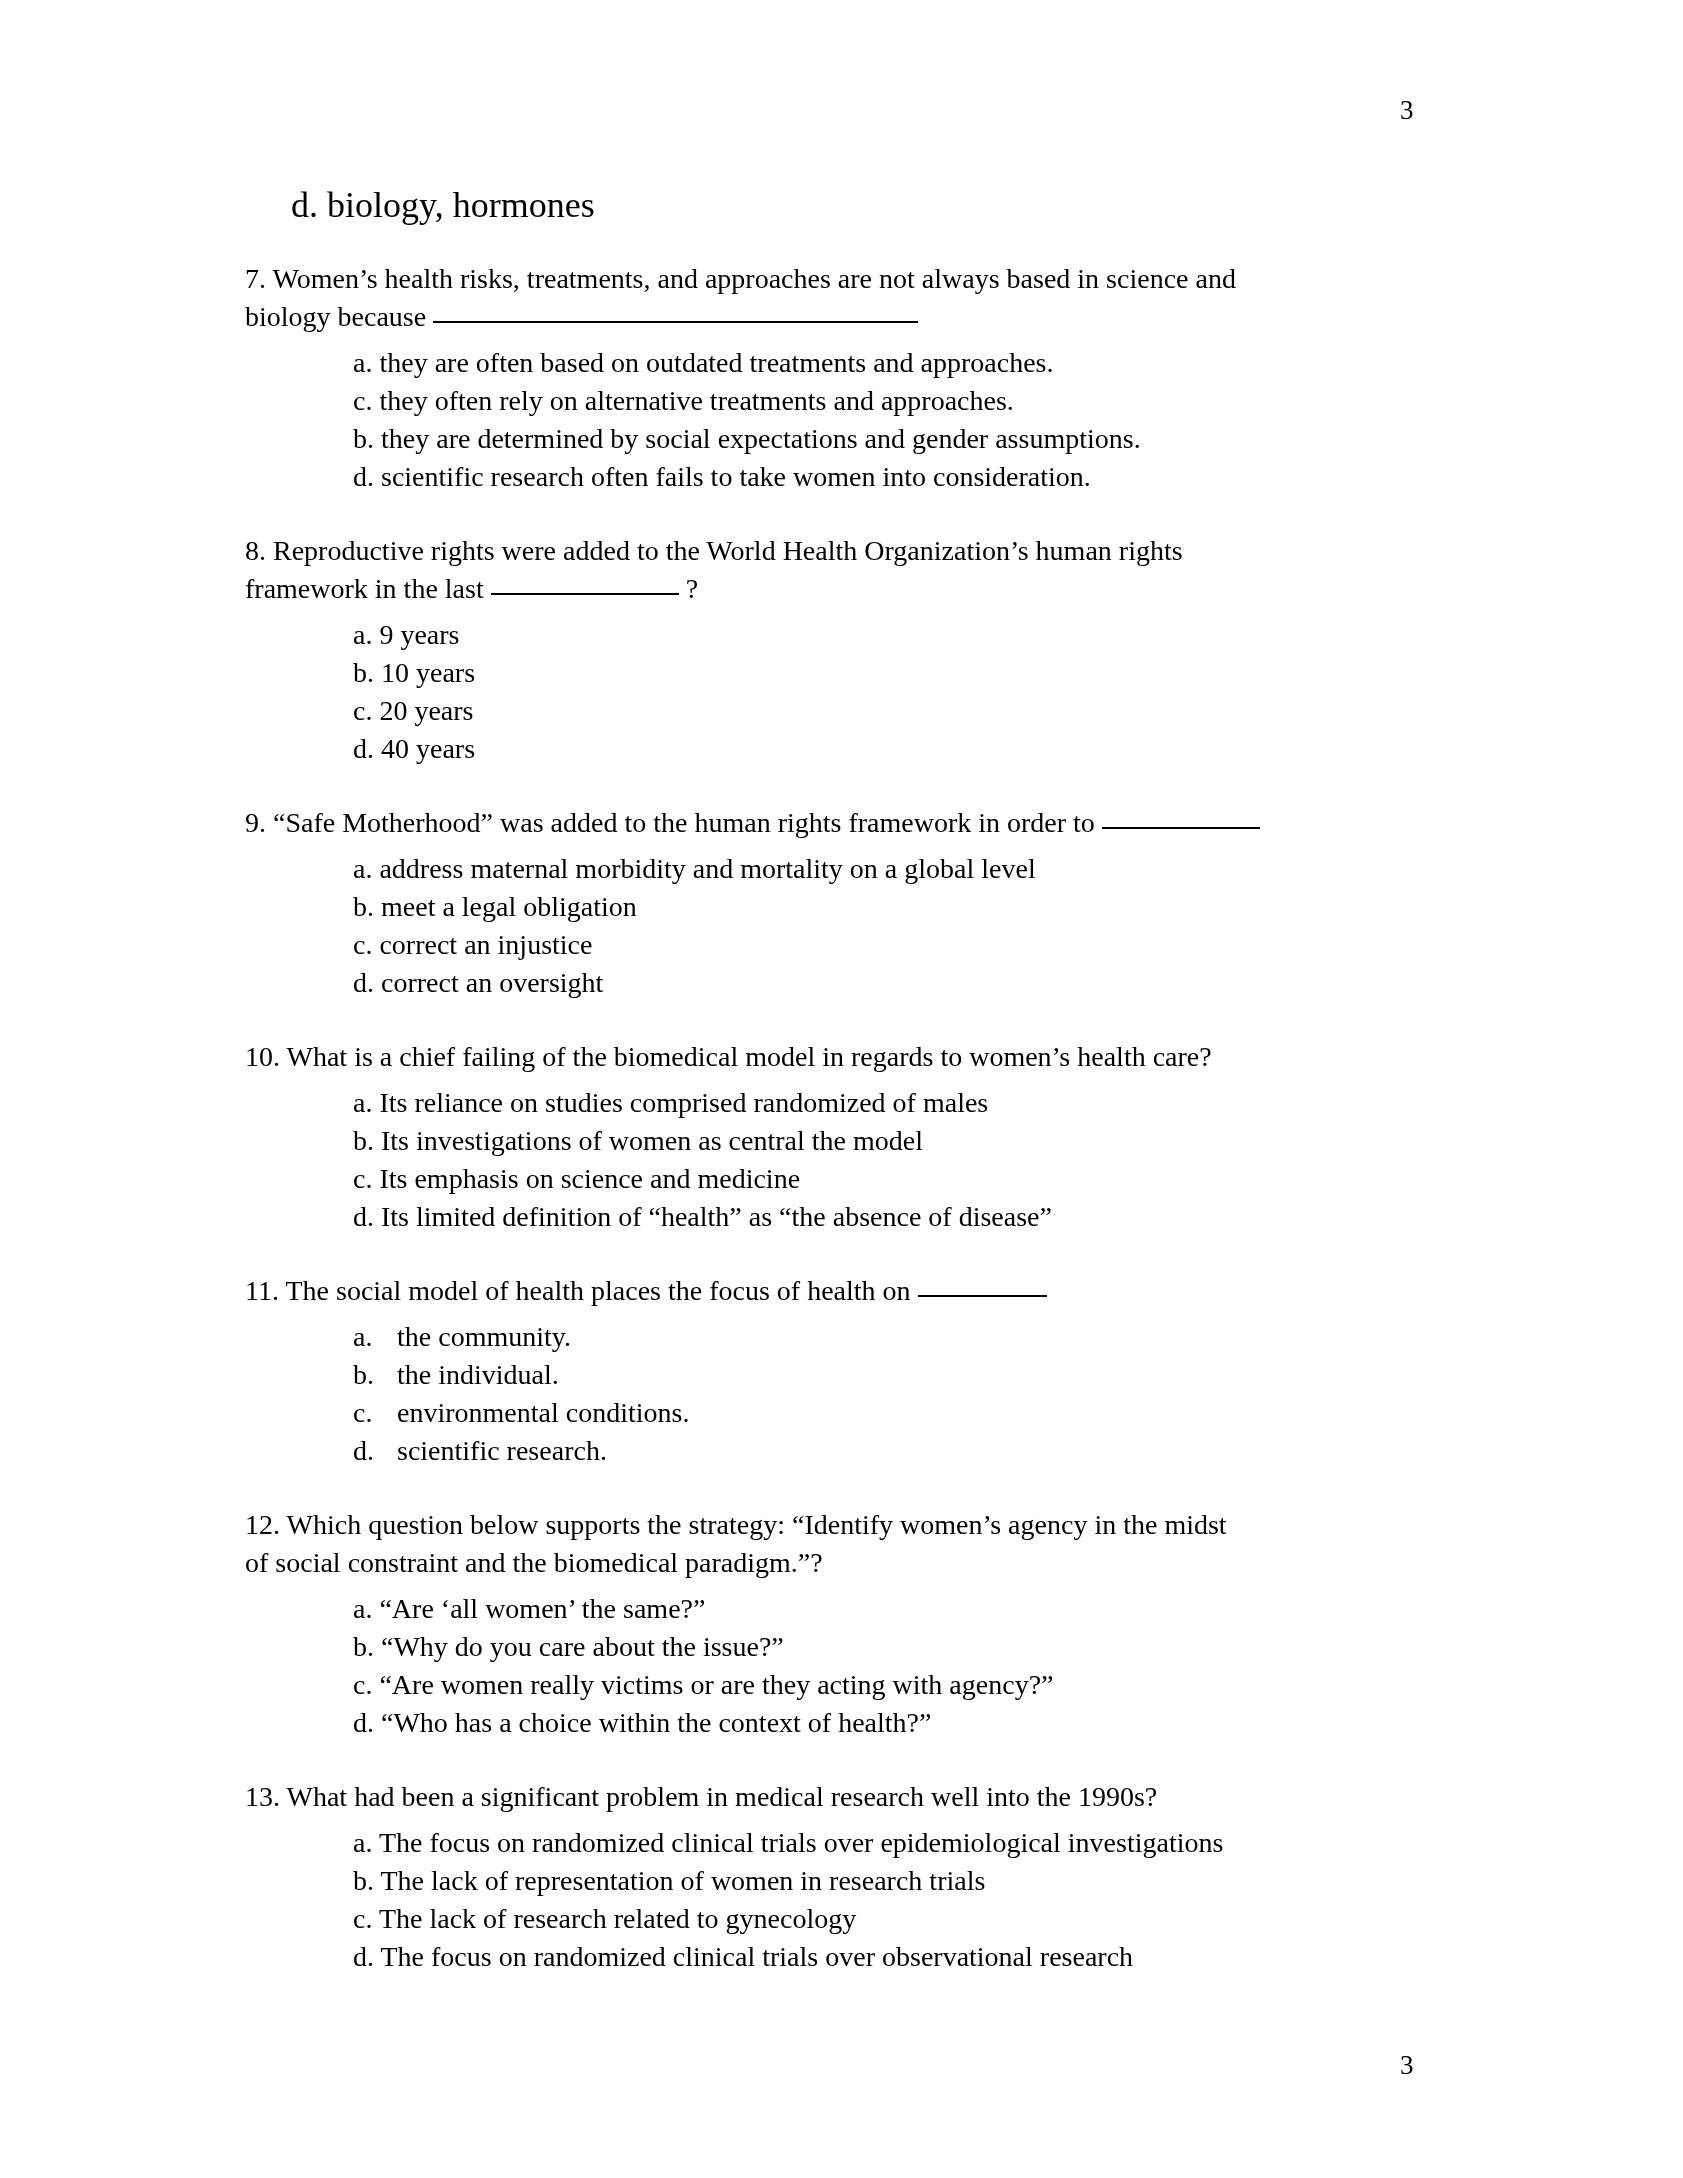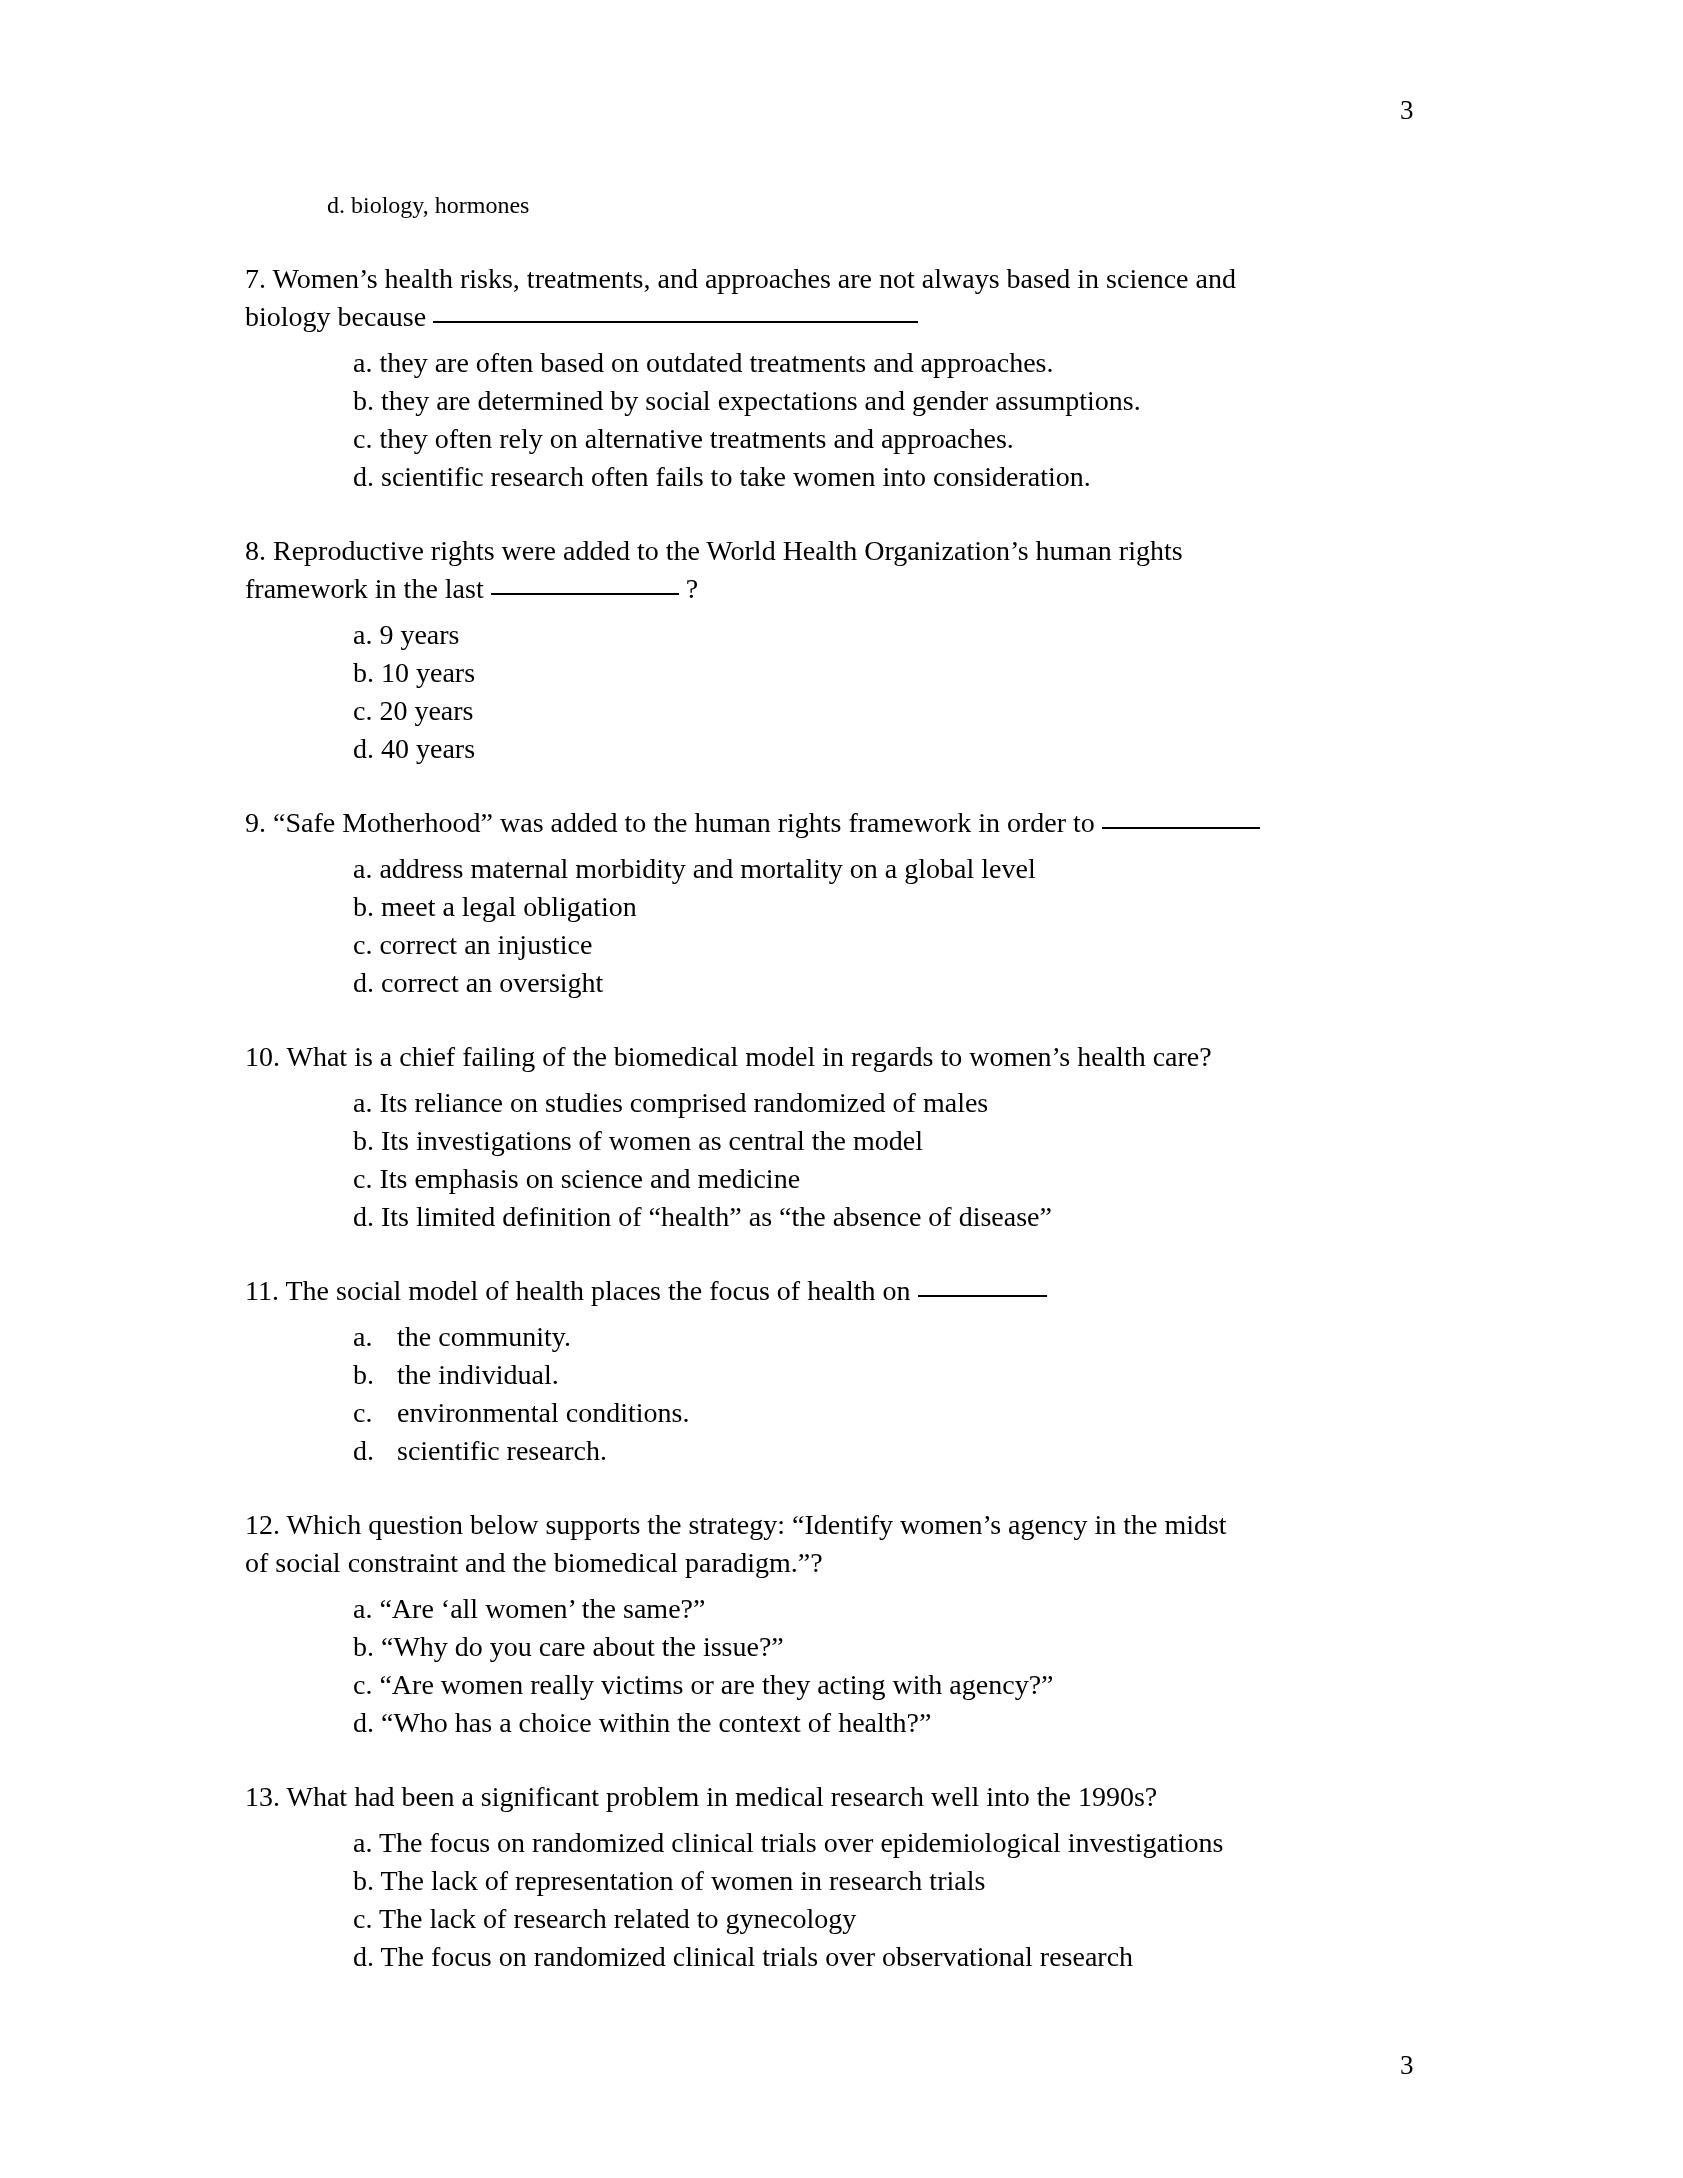--- a/index.html
+++ b/index.html
@@ -32,22 +32,22 @@
   }
   .body-col {
     position: absolute;
     left: 245px;
     top: 186px;
     width: 1188px;
   }
 
   
   .orphan-option {
-    margin-left: 82px;
-    font-size: 24px;
+    margin-left: 46px;
+    font-size: 36px;
     line-height: 38px;
   }
 
   .qblock {
     margin-top: 36px;
   }
   .qstem {
     font-size: 28px;
     line-height: 38px;
     text-indent: 0;
@@ -86,22 +86,22 @@
 
   <div class="body-col">
 
     <div class="orphan-option">d. biology, hormones</div>
 
     <div id="questions-container">
         <div class="qblock">
           <div class="qstem"><span>7. Women’s health risks, treatments, and approaches are not always based in science and</span><br><span>biology because</span> <span class="blank" style="width: 485px;"></span></div>
           <ul class="options">
             <li><span class="lbl">a.</span><span> they are often based on outdated treatments and approaches.</span></li>
+            <li><span class="lbl">c.</span><span> they often rely on alternative treatments and approaches.</span></li>
             <li><span class="lbl">b.</span><span> they are determined by social expectations and gender assumptions.</span></li>
-            <li><span class="lbl">c.</span><span> they often rely on alternative treatments and approaches.</span></li>
             <li><span class="lbl">d.</span><span> scientific research often fails to take women into consideration.</span></li>
           </ul>
         </div>
         <div class="qblock">
           <div class="qstem"><span>8. Reproductive rights were added to the World Health Organization’s human rights</span><br><span>framework in the last</span> <span class="blank" style="width: 188px;"></span><span> ?</span></div>
           <ul class="options">
             <li><span class="lbl">a.</span><span> 9 years</span></li>
             <li><span class="lbl">b.</span><span> 10 years</span></li>
             <li><span class="lbl">c.</span><span> 20 years</span></li>
             <li><span class="lbl">d.</span><span> 40 years</span></li>

